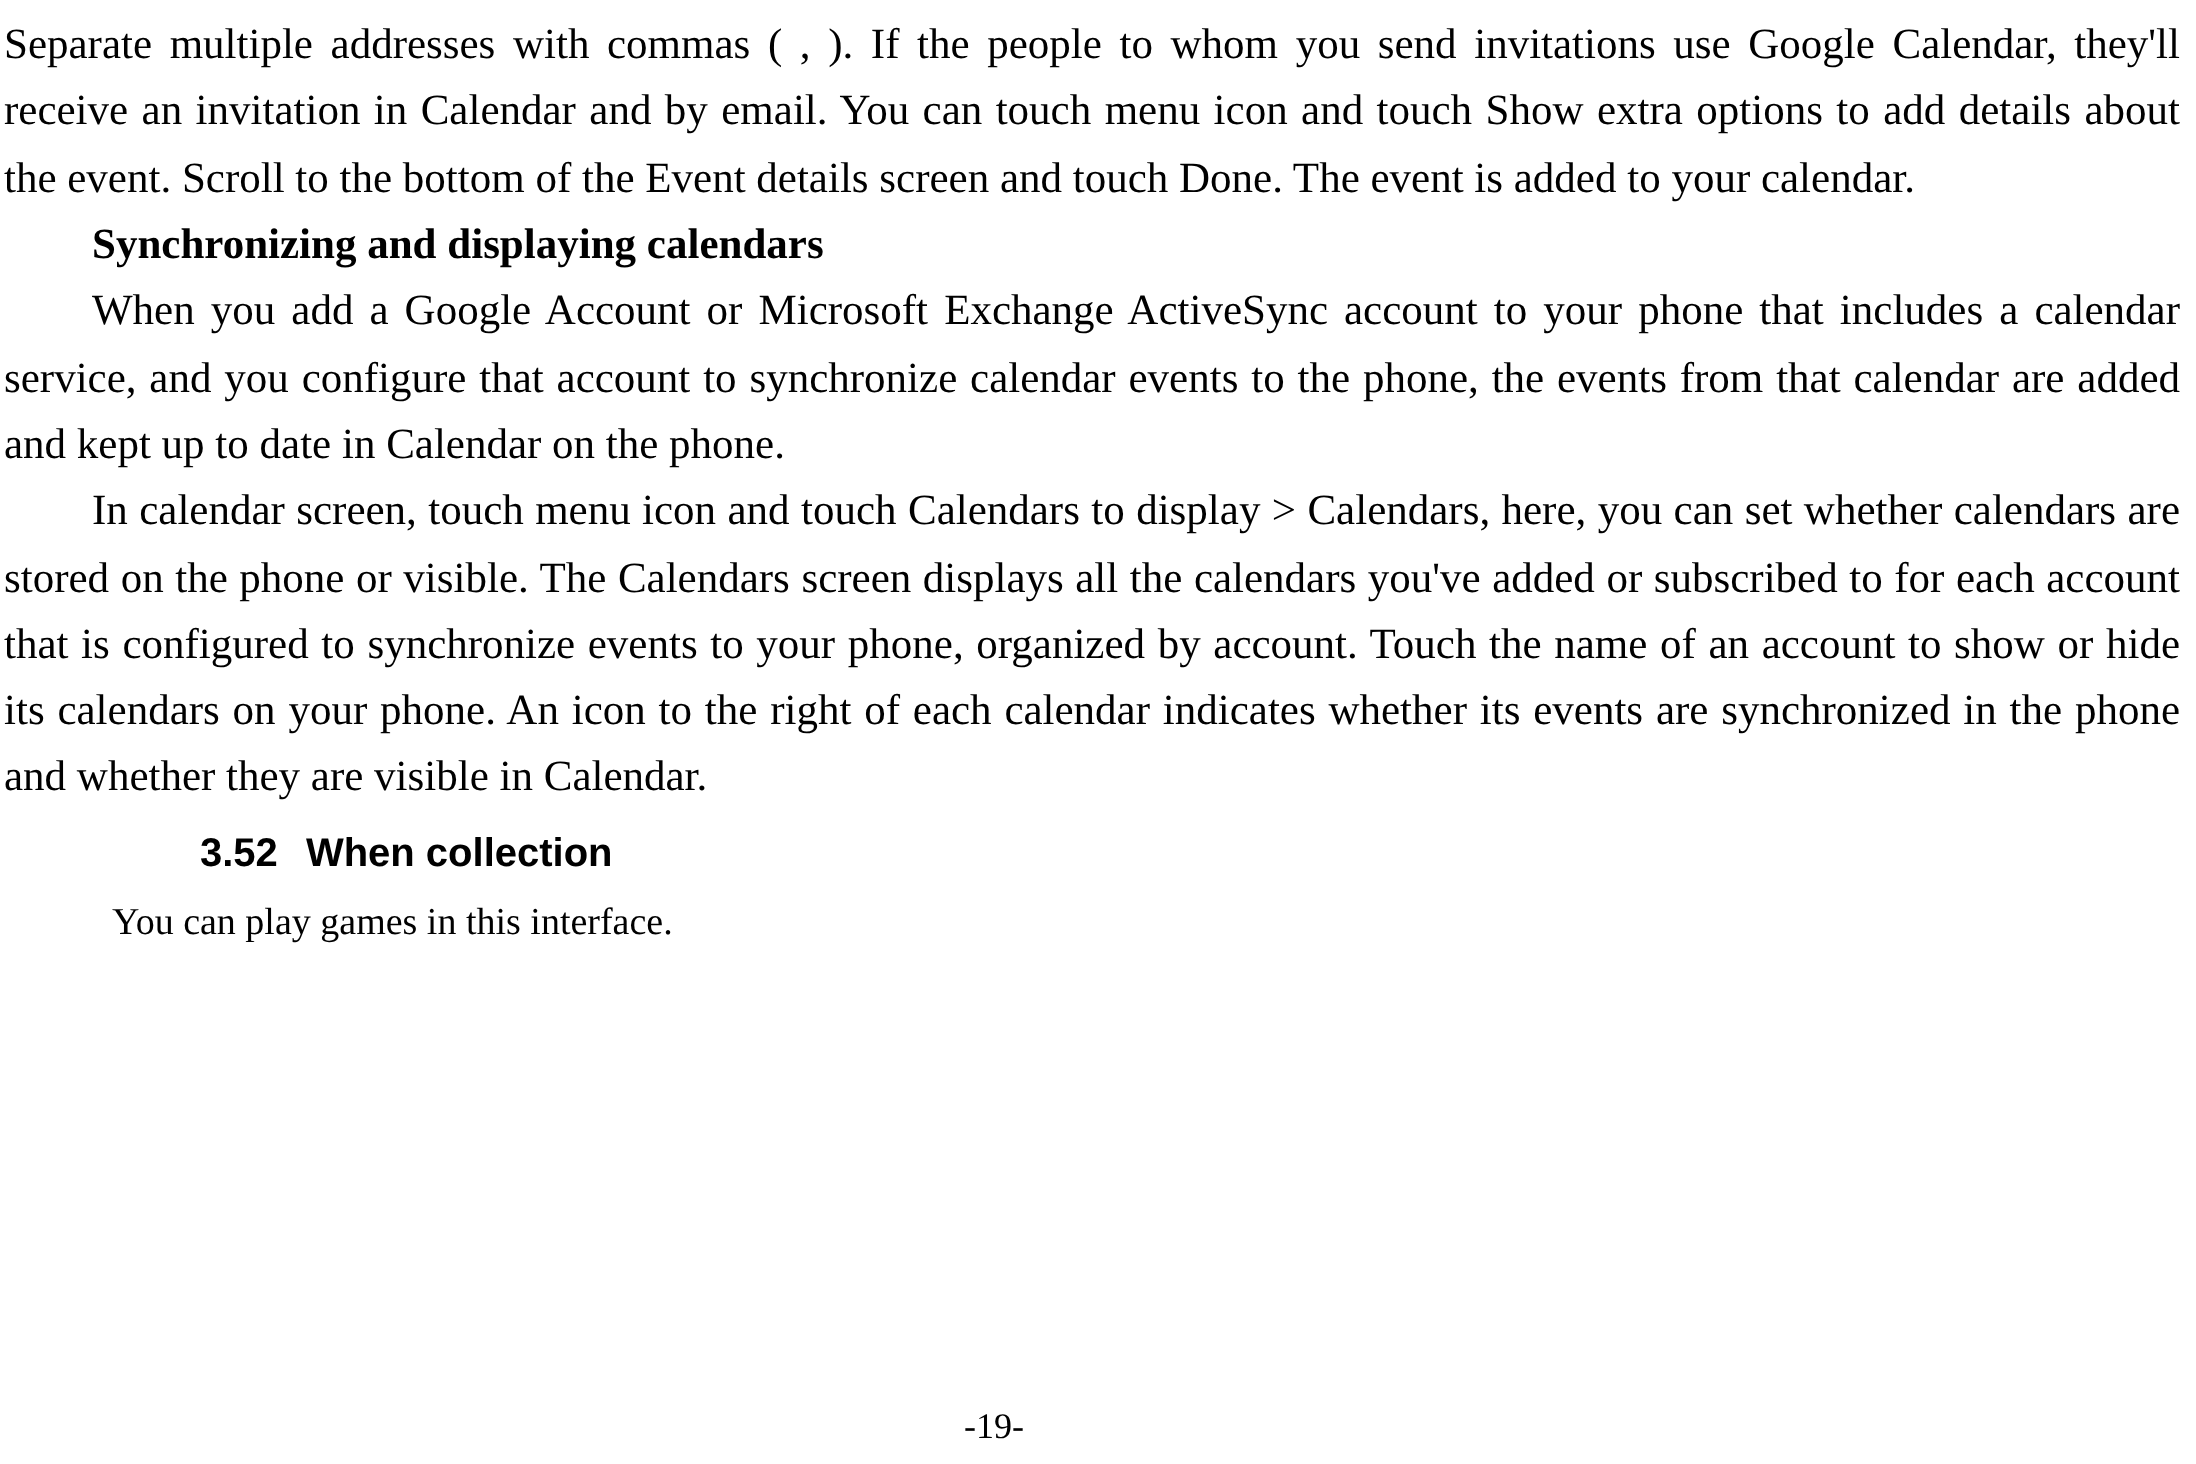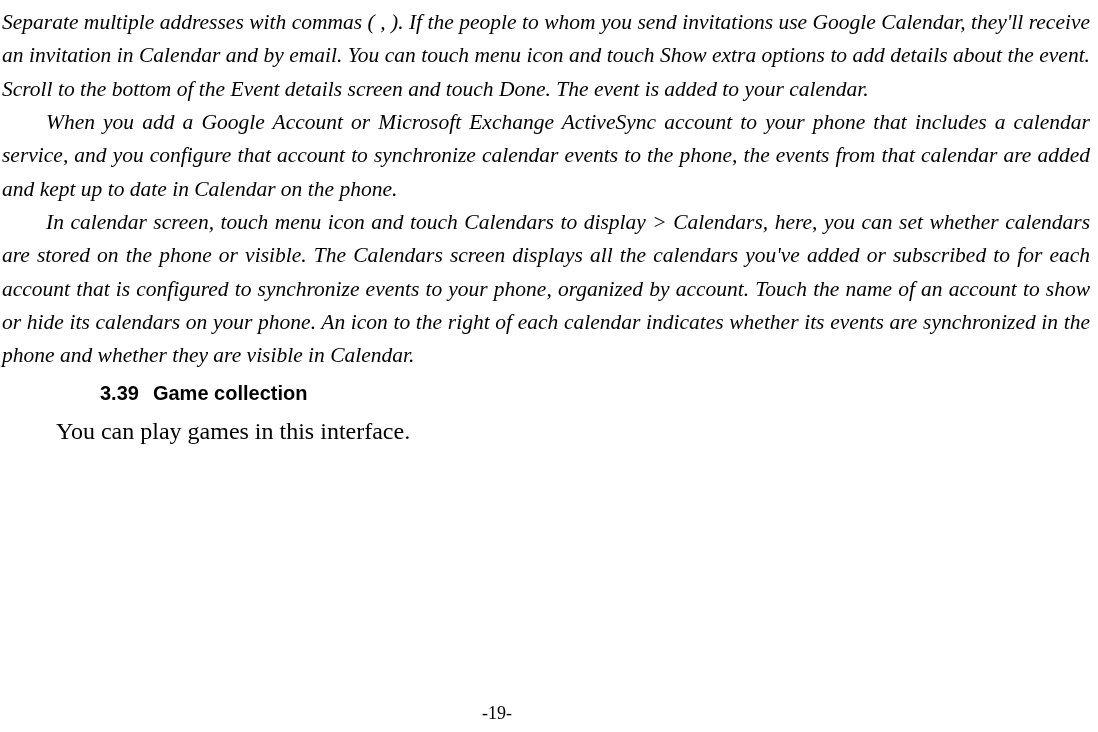--- a/index.html
+++ b/index.html
@@ -14,21 +14,20 @@
     }
     .page {
       padding: 6px 8px 10px 2px;
       box-sizing: border-box;
     }
     .body-text {
       font-size: 21.5px;
       line-height: 1.55;
       text-align: justify;
       margin: 0;
-      font-style: italic;
     }
     .indent {
       text-indent: 44px;
     }
     .heading-inline {
       font-weight: bold;
       font-size: 21.5px;
       line-height: 1.55;
       margin: 0;
       padding-left: 44px;
@@ -38,21 +37,21 @@
       font-weight: bold;
       font-size: 20px;
       line-height: 1.55;
       margin: 6px 0 4px 0;
       padding-left: 98px;
     }
     .section-number-row .num {
       margin-right: 14px;
     }
     .game-line {
-      font-size: 24px;
+      font-size: 19px;
       line-height: 1.55;
       margin: 4px 0 3px 0;
       padding-left: 54px;
     }
     .page-number {
       position: absolute;
       left: 0;
       width: 994px;
       bottom: 8px;
       text-align: center;
@@ -60,28 +59,29 @@
       font-family: "Times New Roman", Times, serif;
     }
   </style>
 </head>
 <body>
 
 <div class="page">
 
   <p class="body-text">Separate multiple addresses with commas ( , ). If the people to whom you send invitations use Google Calendar, they'll receive an invitation in Calendar and by email. You can touch menu icon and touch Show extra options to add details about the event. Scroll to the bottom of the Event details screen and touch Done. The event is added to your calendar.</p>
 
+  <p class="heading-inline">Synchronizing and displaying calendars</p>
 
   <p class="body-text indent">When you add a Google Account or Microsoft Exchange ActiveSync account to your phone that includes a calendar service, and you configure that account to synchronize calendar events to the phone, the events from that calendar are added and kept up to date in Calendar on the phone.</p>
 
   <p class="body-text indent">In calendar screen, touch menu icon and touch Calendars to display &gt; Calendars, here, you can set whether calendars are stored on the phone or visible. The Calendars screen displays all the calendars you've added or subscribed to for each account that is configured to synchronize events to your phone, organized by account. Touch the name of an account to show or hide its calendars on your phone. An icon to the right of each calendar indicates whether its events are synchronized in the phone and whether they are visible in Calendar.</p>
 
 
 
   <p class="section-number-row">
-    <span class="num">3.39</span><span>Game collection</span>
+    <span class="num">3.52</span><span>When collection</span>
   </p>
 
   <p class="game-line">You can play games in this interface.</p>
 
 </div>
 
 <div class="page-number">-19-</div>
 
 </body></html>

